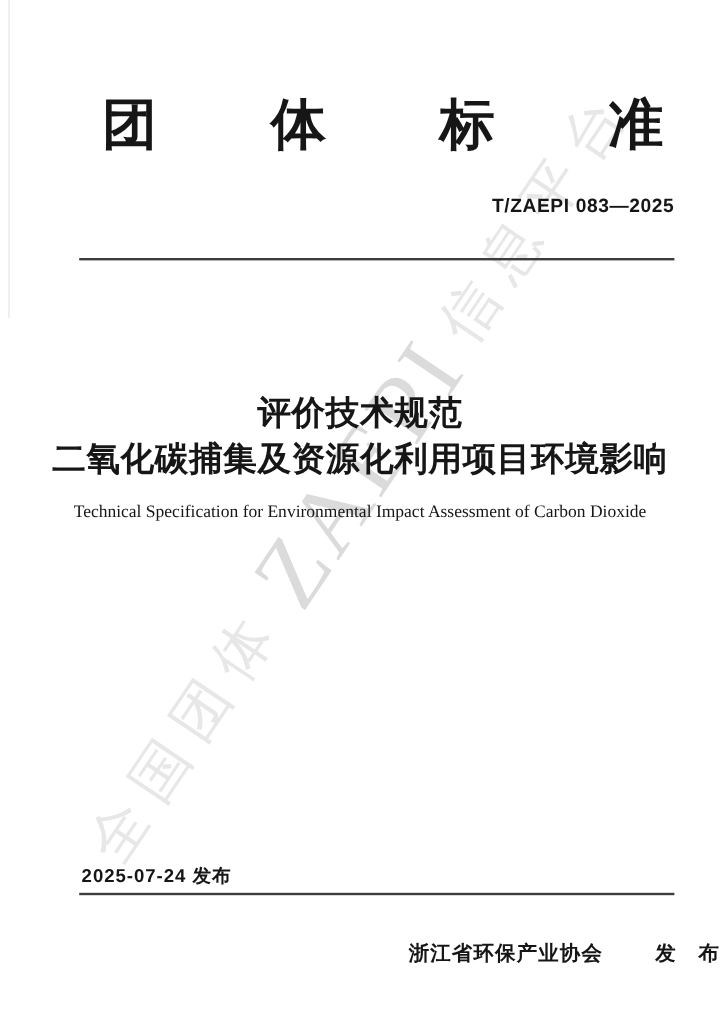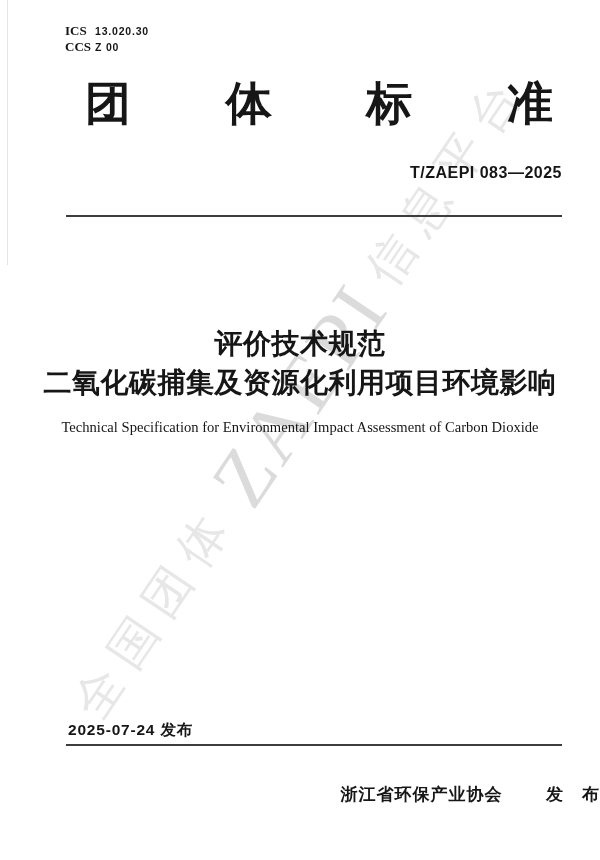--- a/index.html
+++ b/index.html
@@ -90,30 +90,20 @@
 <div class="page">
 
   <div class="scan-edge"></div>
 
   <div class="watermark">
     <span class="wm-zh">全国团体</span>
     <span class="wm-en">ZAEPI</span>
     <span class="wm-zh">信息平台</span>
   </div>
 
-  <div class="ics-block">
-    <div class="code-row">
-      <span class="code-label">ICS</span>
-      <span class="code-value">13.020.30</span>
-    </div>
-    <div class="code-row">
-      <span class="code-label">CCS</span>
-      <span class="code-value">Z 00</span>
-    </div>
-  </div>
 
   <div class="category-row">
     <span>团</span>
     <span>体</span>
     <span>标</span>
     <span>准</span>
   </div>
 
   <div class="std-number">T/ZAEPI 083—2025</div>
 

